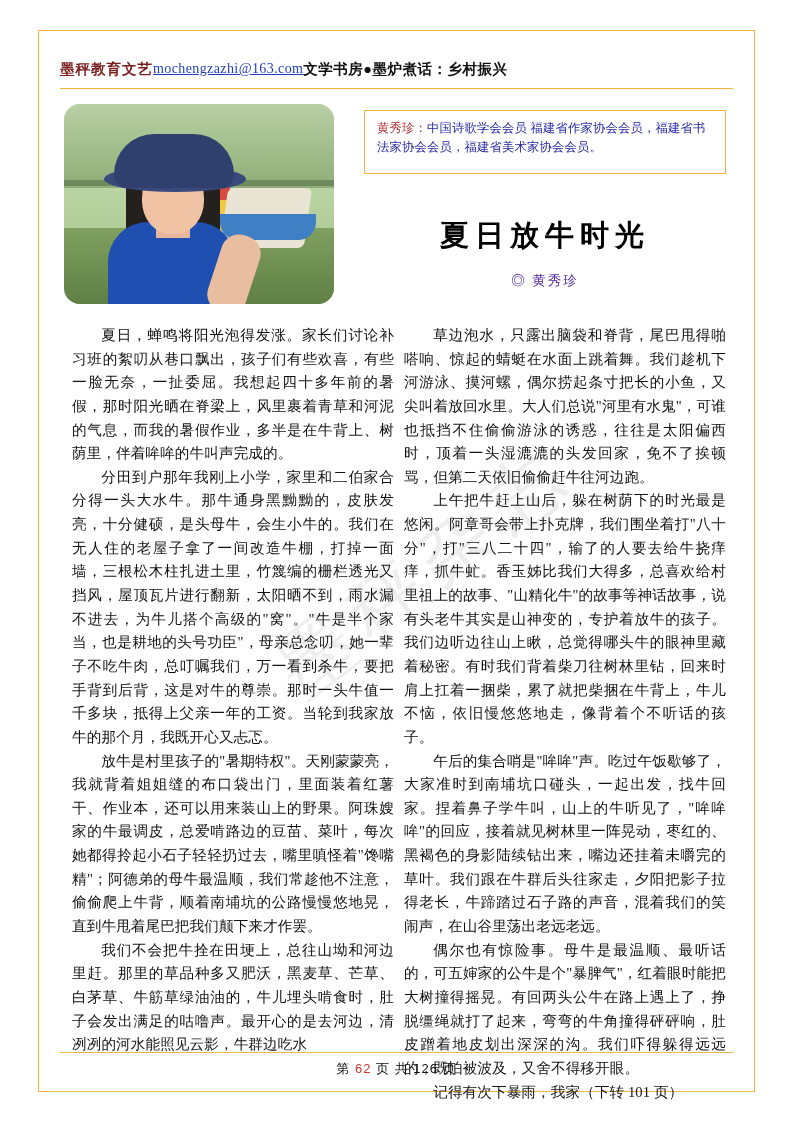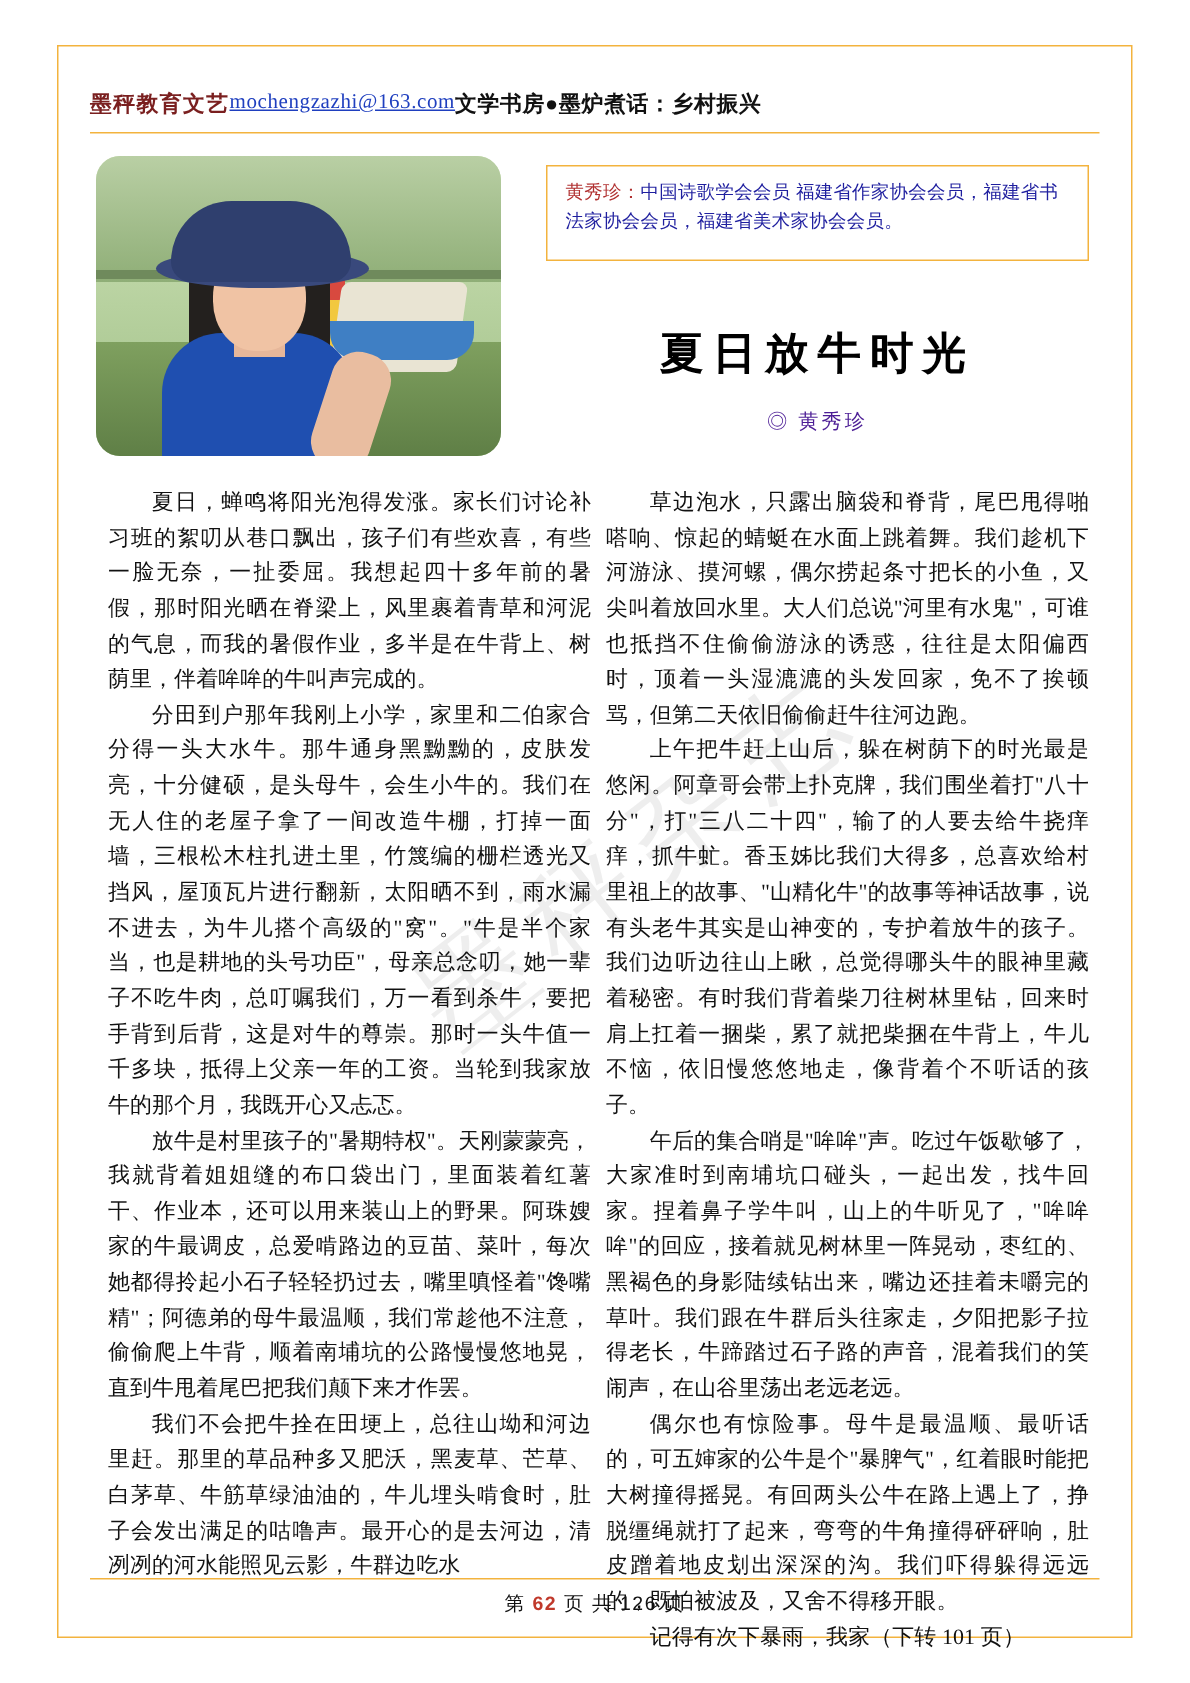--- a/index.html
+++ b/index.html
@@ -251,21 +251,21 @@
     top: 1060px;
     width: 673px;
     text-align: center;
     font-family: "Liberation Sans", "DejaVu Sans", sans-serif;
     font-size: 13px;
     color: #111111;
     letter-spacing: 1px;
   }
   .footer .pg {
     color: #c0392b;
-    font-weight: bold;
+    font-weight: normal;
   }
 </style>
 </head>
 <body>
 
 <div class="page">
 
   <div class="frame"></div>
 
   <div class="header">

